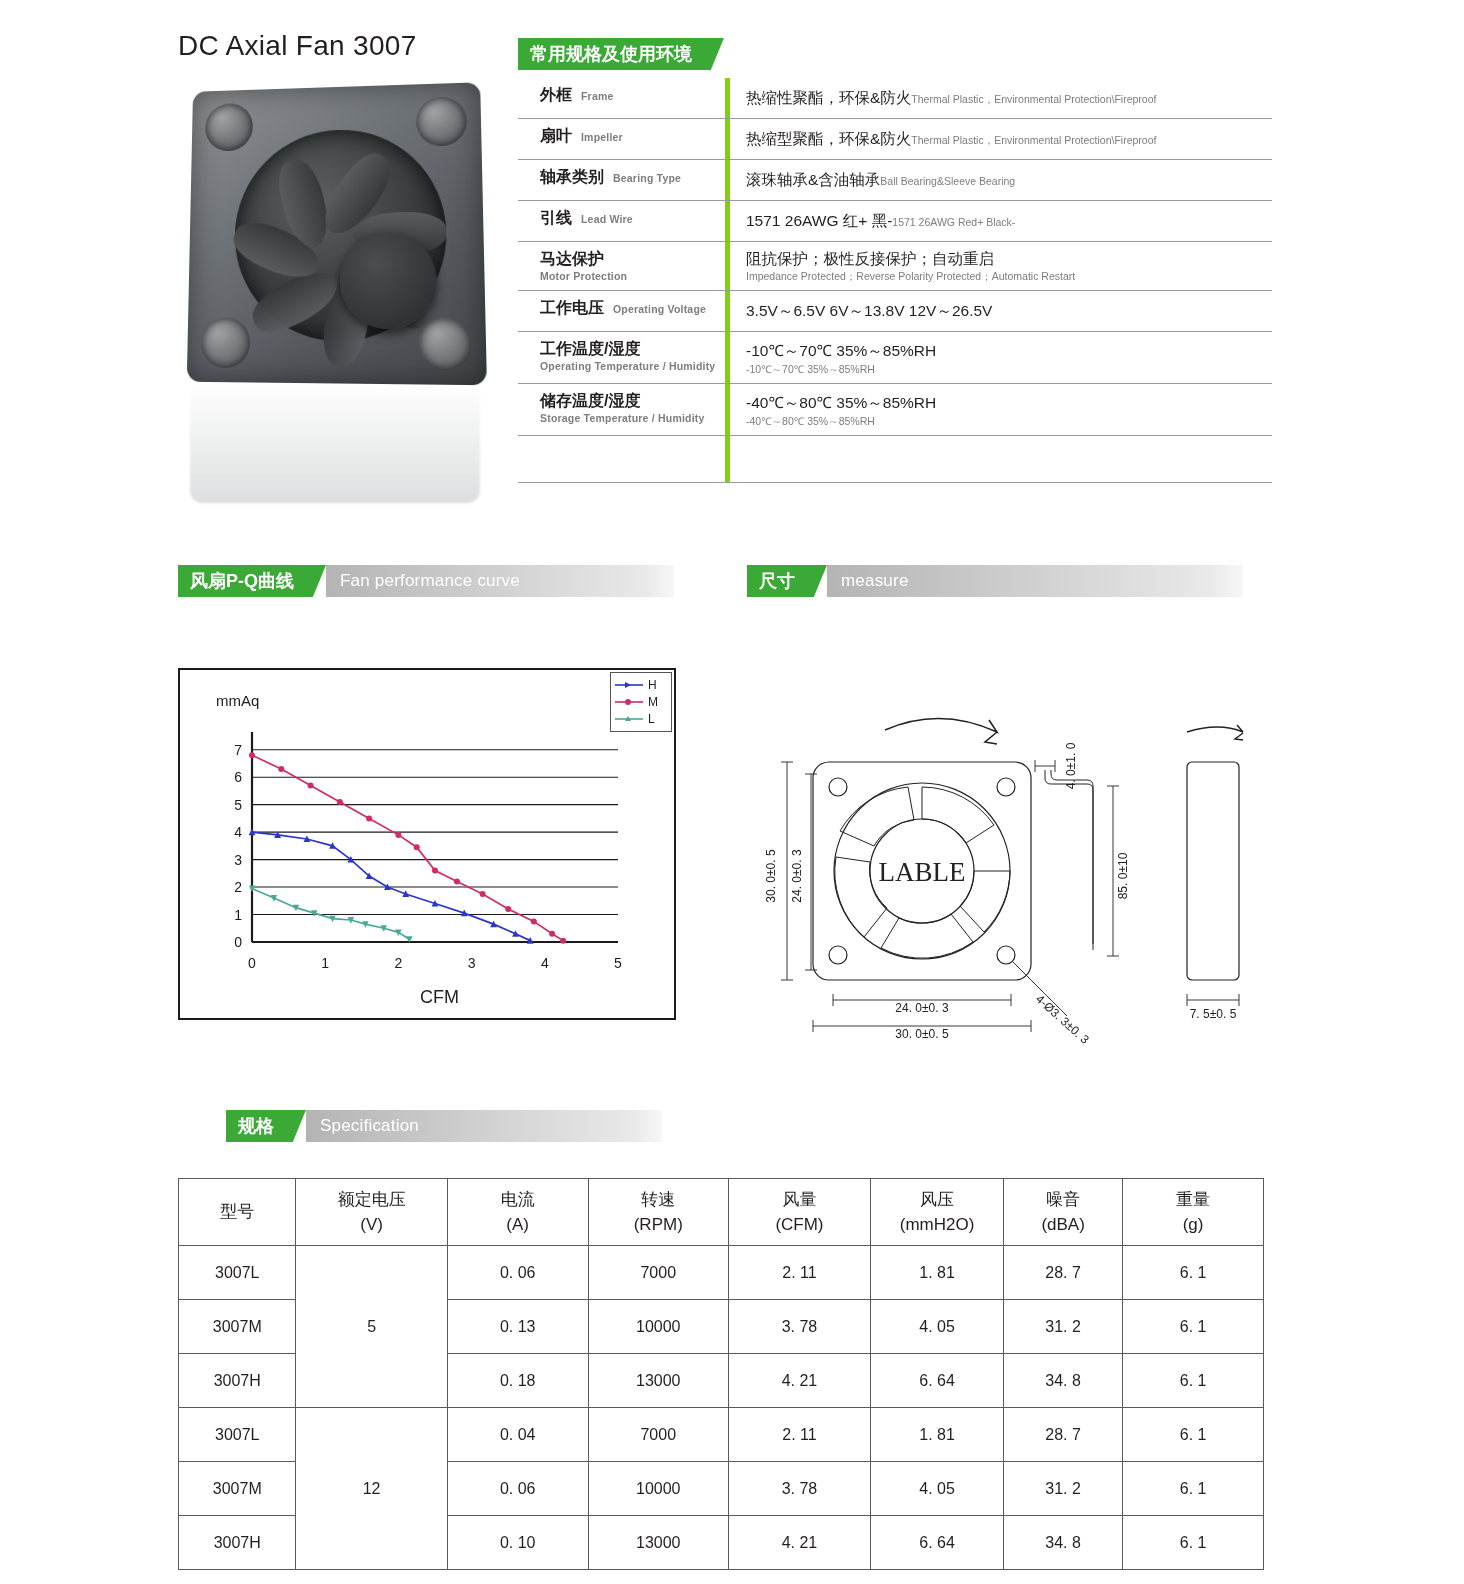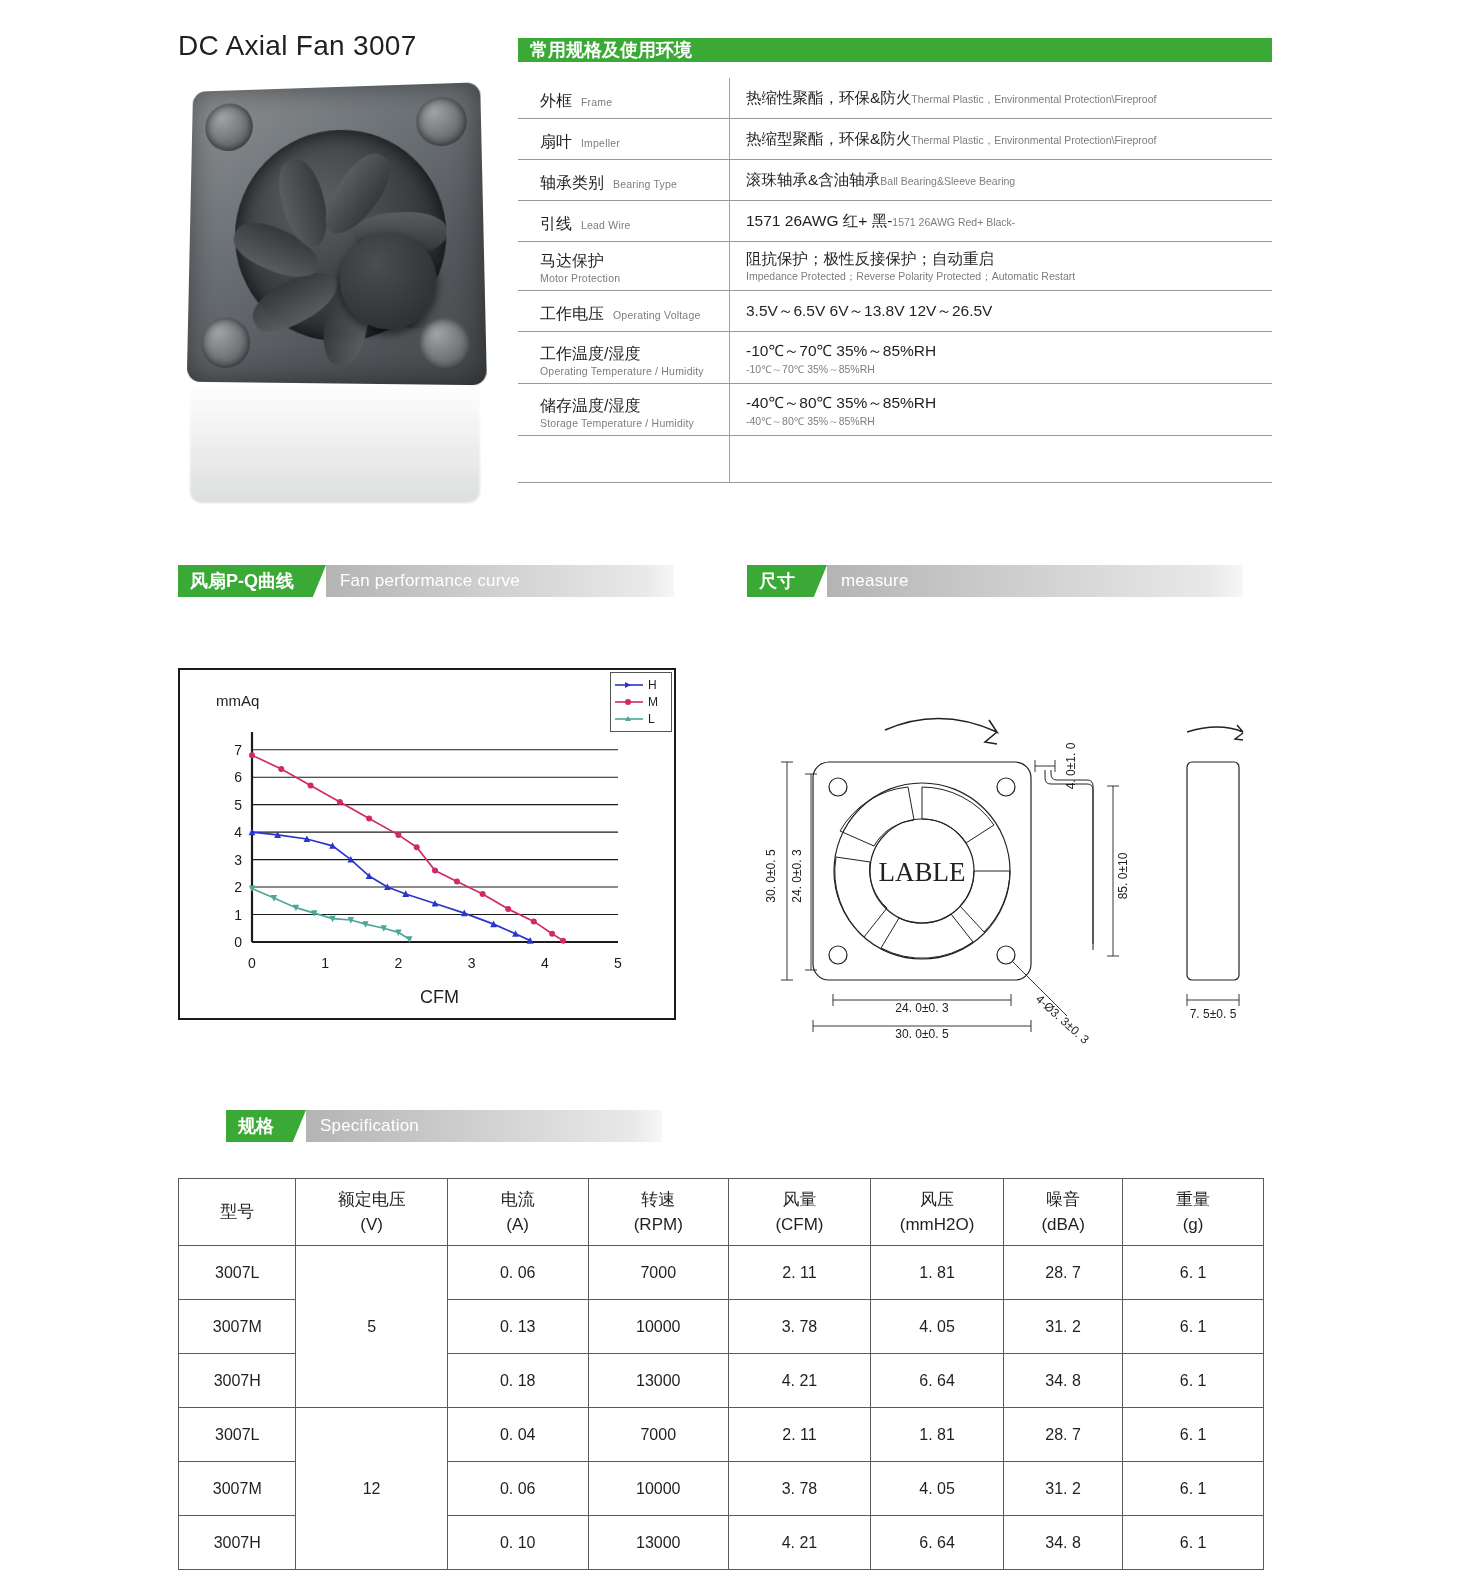--- a/index.html
+++ b/index.html
@@ -68,21 +68,21 @@
     background:linear-gradient(to bottom,rgba(90,95,99,.45),rgba(255,255,255,0));
     transform:scaleY(-1);filter:blur(1px);border-radius:12px;opacity:.45;
   }
 
   
   .gentable{position:absolute;left:518px;top:78px;width:754px;font-size:13px;}
   .gentable .row{display:flex;border-bottom:1px solid #9a9a9a;min-height:40px;}
   .gentable .row:last-child{border-bottom:1px solid #9a9a9a;}
   .gentable .lbl{
     width:212px;padding:7px 0 6px 22px;box-sizing:border-box;
-    border-right:1px solid #84cc16;display:flex;flex-direction:column;justify-content:flex-end;
+    border-right:5px solid #84cc16;display:flex;flex-direction:column;justify-content:flex-start;font-weight:bold;
   }
   .gentable .lbl .cn{font-size:16px;color:#231f20;display:inline-block;}
   .gentable .lbl .en{font-size:10.5px;color:#7d7d7d;letter-spacing:.2px;}
   .gentable .lbl .inline{display:flex;align-items:baseline;gap:9px;}
   .gentable .val{
     flex:1;padding:7px 0 6px 16px;box-sizing:border-box;
     display:flex;flex-direction:column;justify-content:center;
   }
   .gentable .val .cn{font-size:15.5px;color:#231f20;}
   .gentable .val .en{font-size:10.5px;color:#7d7d7d;}
@@ -132,21 +132,21 @@
         <div class="blade" style="transform:rotate(153deg) translate(14px,-21px);"></div>
         <div class="blade" style="transform:rotate(204deg) translate(14px,-21px);"></div>
         <div class="blade" style="transform:rotate(255deg) translate(14px,-21px);"></div>
         <div class="blade" style="transform:rotate(306deg) translate(14px,-21px);"></div>
         <div class="hub"></div>
       </div>
     </div>
     <div class="fan-reflect"></div>
   </div>
 
-  <div class="banner" style="left:518px;top:38px;width:754px;flex-direction:column;">
+  <div class="banner" style="left:518px;top:38px;width:754px;">
     <div class="cn">常用规格及使用环境</div>
     <div class="slant"></div>
   </div>
 
   <div class="gentable">
 
     <div class="row">
       <div class="lbl">
         <div class="inline">
           <span class="cn">外框</span>

